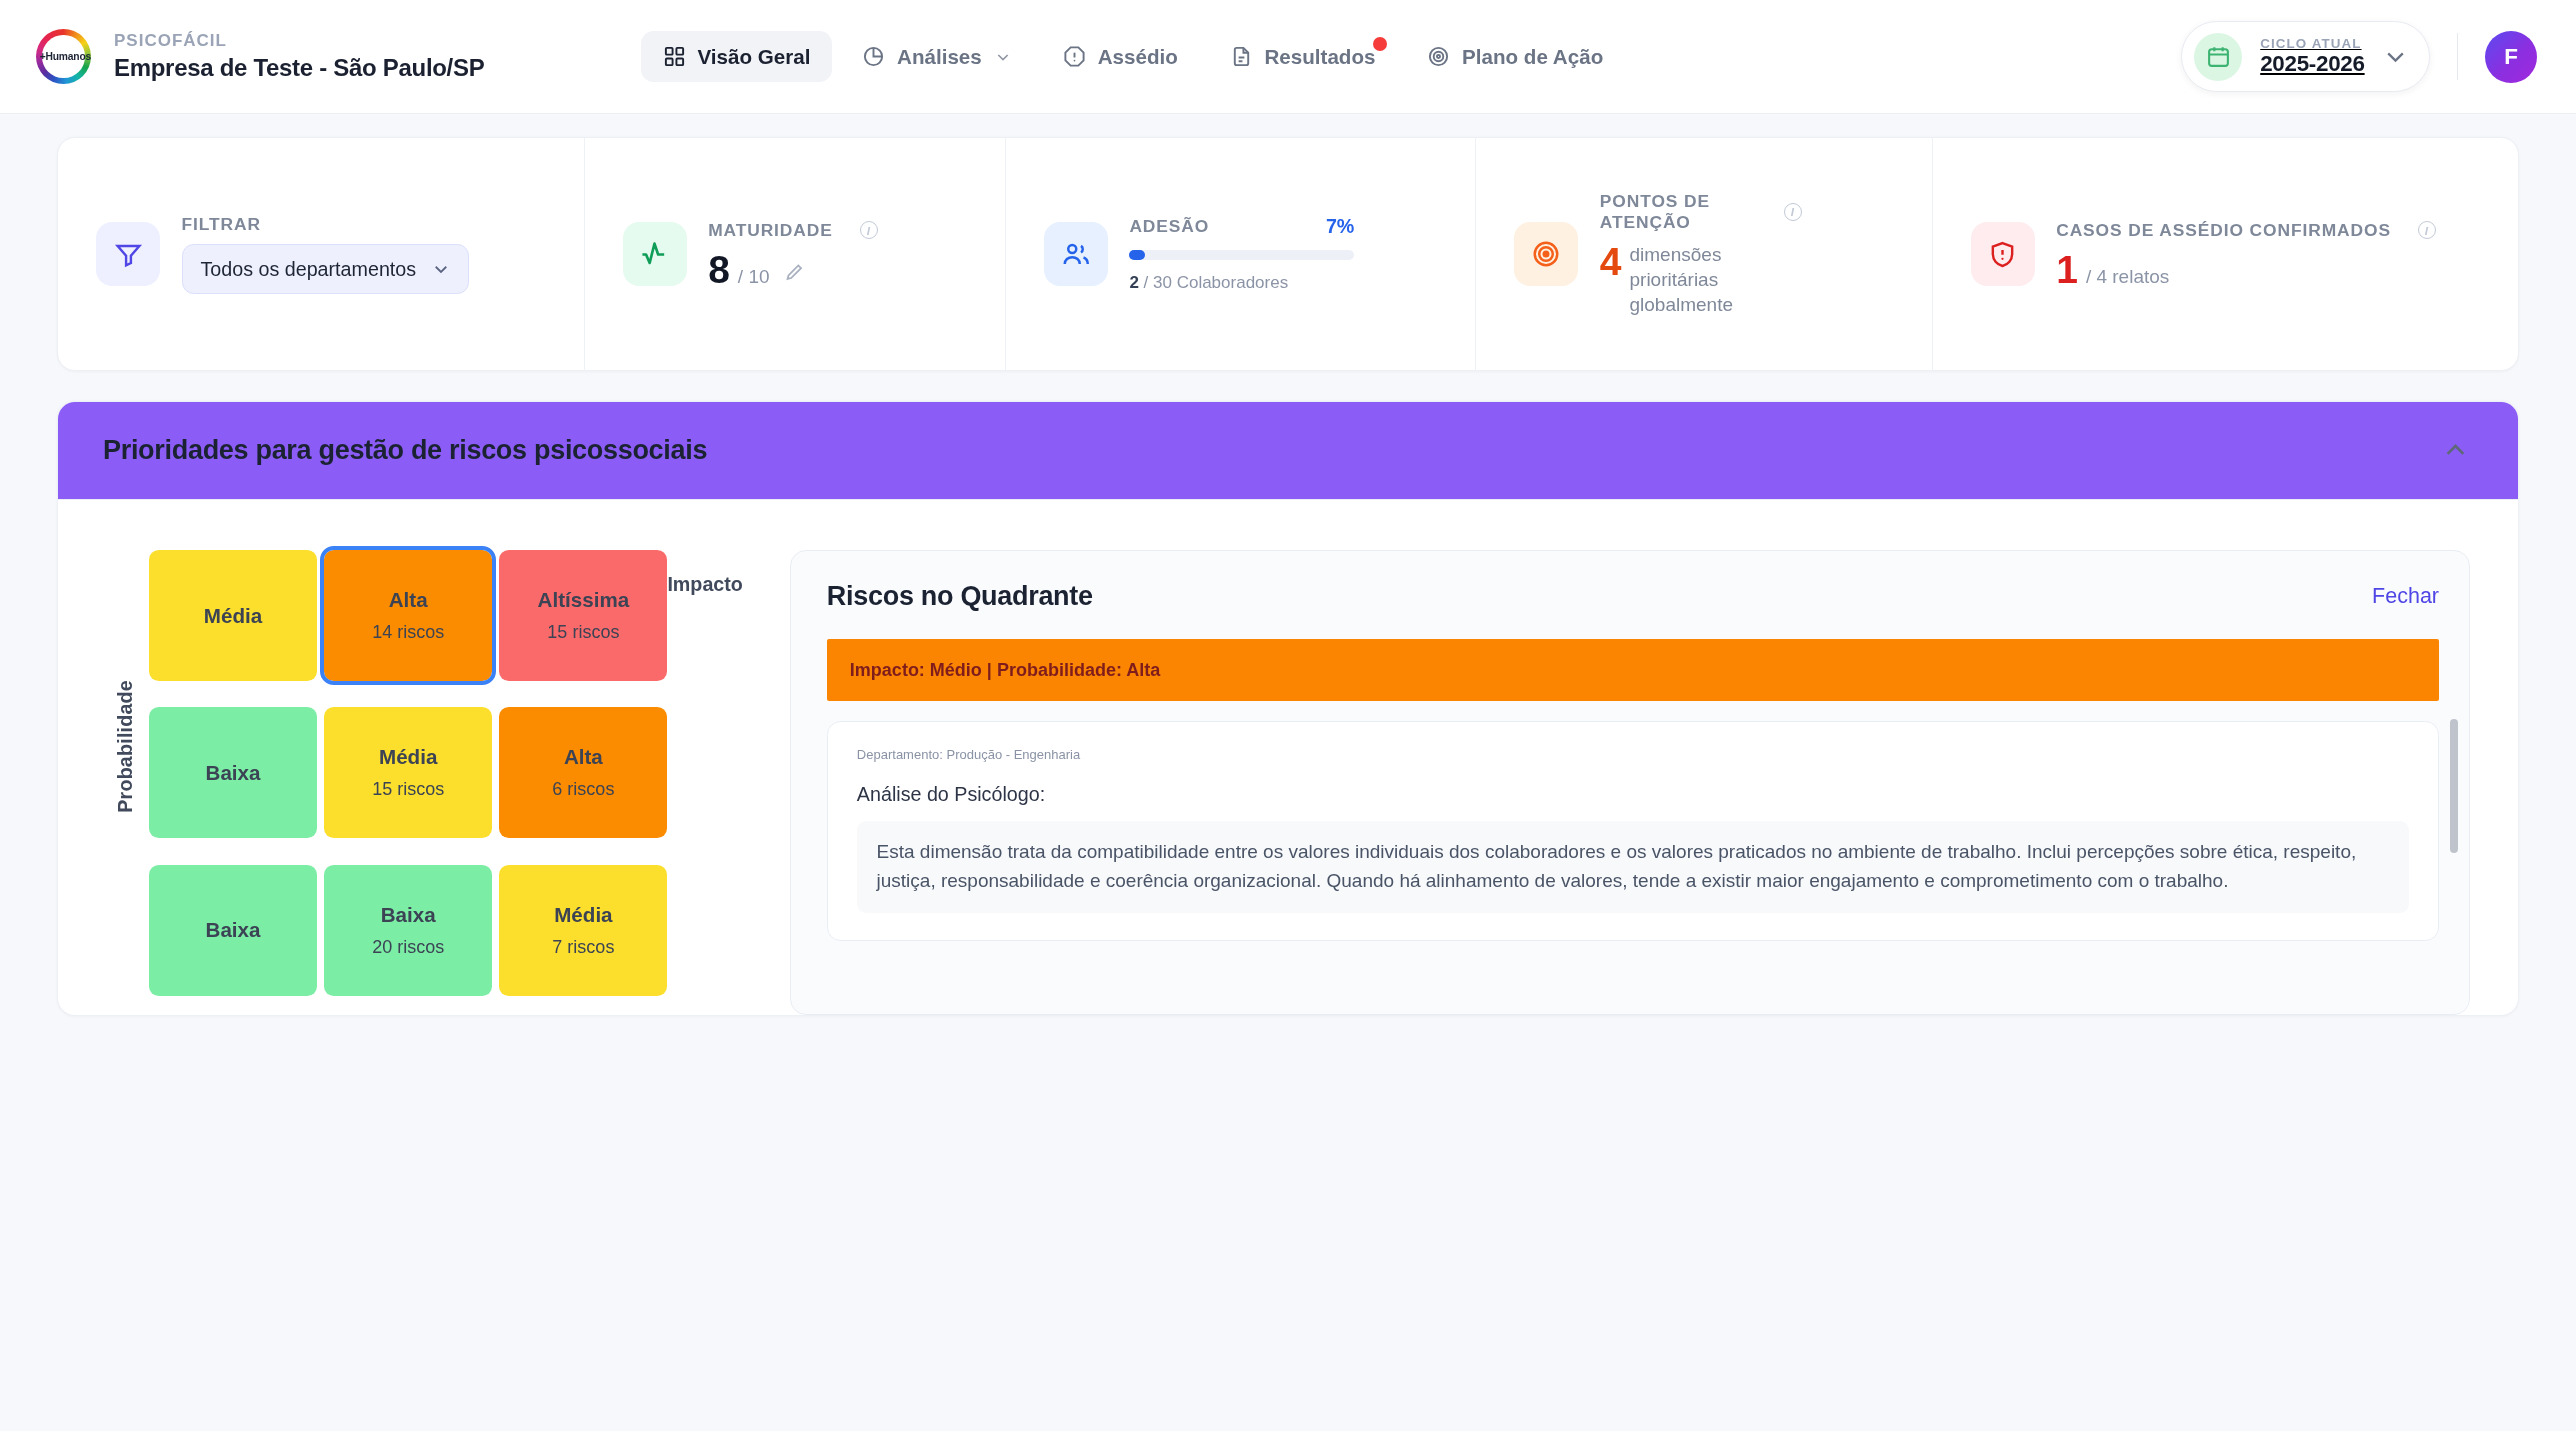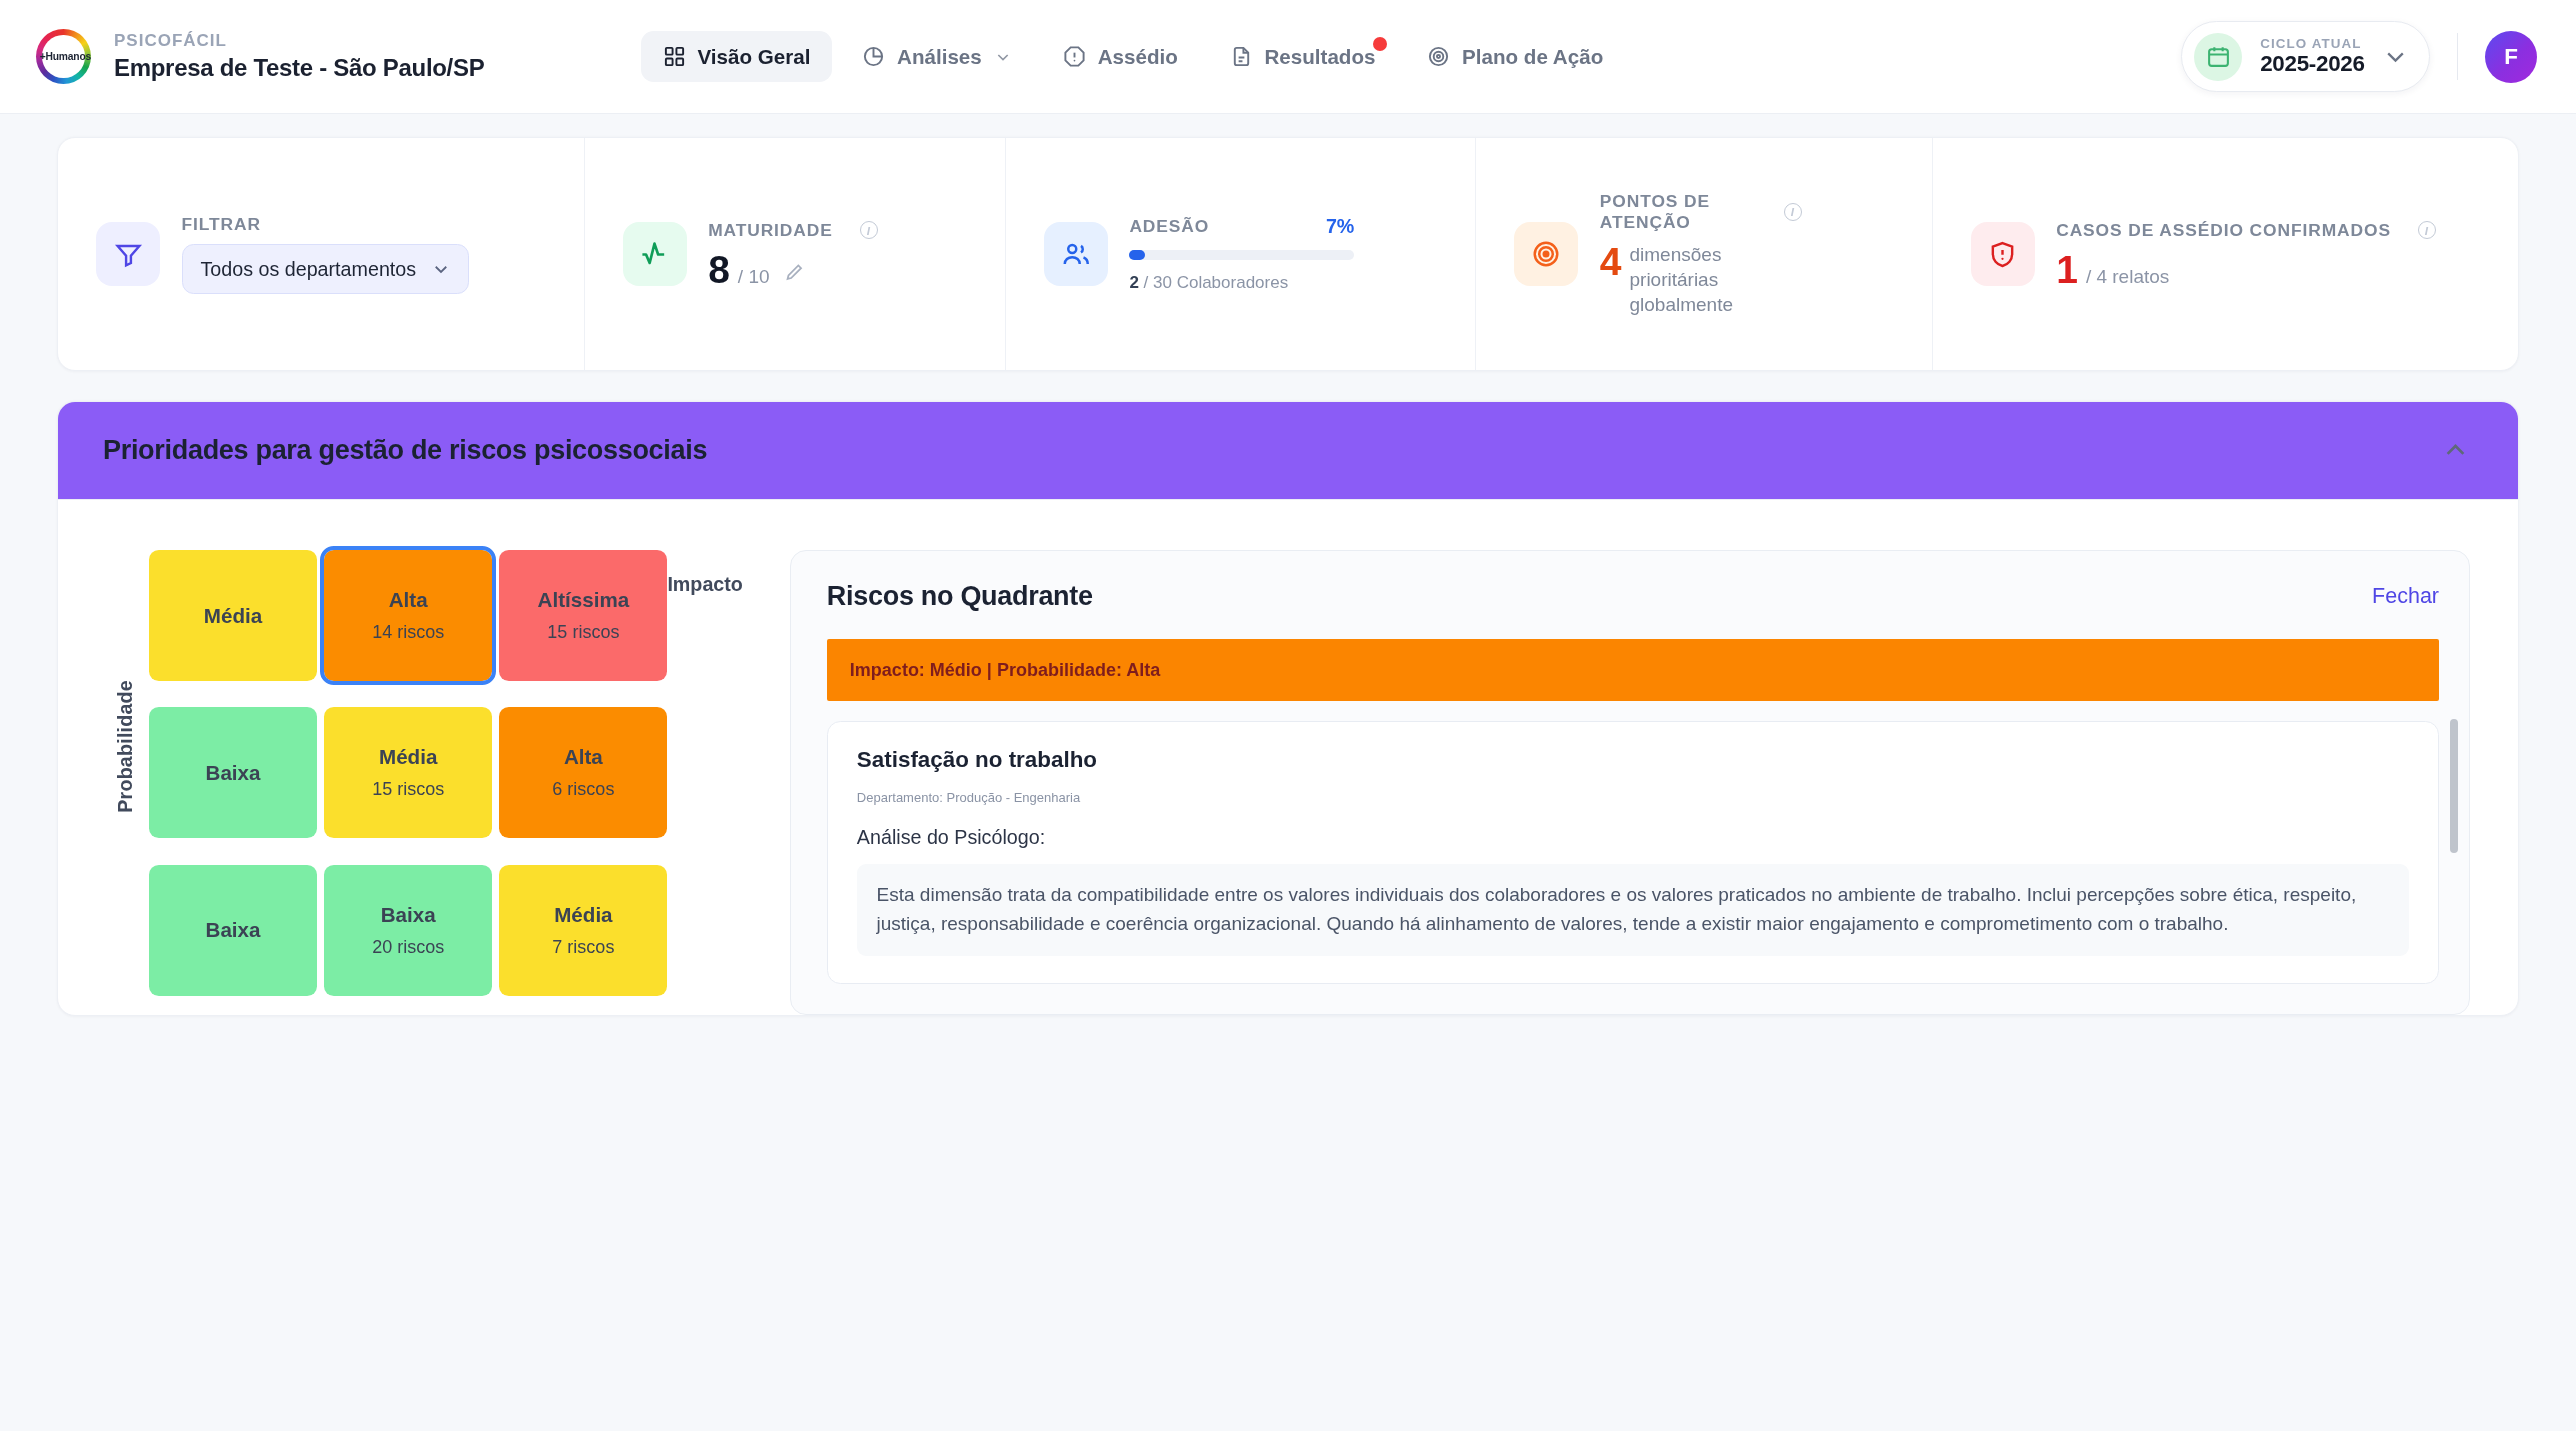--- a/index.html
+++ b/index.html
@@ -66,21 +66,21 @@
   .cycle {
     display: flex; align-items: center; gap: 18px;
     background: #fff; border: 0.9px solid #e8ebf1; border-radius: 39px;
     padding: 10.7px 21.5px 10.7px 12.5px; box-shadow: 0 1.8px 7.2px rgba(30,40,60,.06);
     cursor: pointer;
   }
   .cycle-ico-wrap {
     width: 48px; height: 48px; border-radius: 50%; background: #dcf6e4;
     display: flex; align-items: center; justify-content: center; flex: none;
   }
-  .cycle-txt { display: flex; flex-direction: column; gap: 0.9px; }
+  .cycle-txt { display: flex; flex-direction: column; gap: 0.9px; text-decoration: underline; }
   .cycle-label {
     font-size: 13.4px; font-weight: 700; color: #9aa4b6; letter-spacing: 1.1px;
   }
   .cycle-value { font-size: 22.4px; font-weight: 700; color: #151b28; letter-spacing: -0.3px; }
   .divider-v { width: 0.9px; height: 47px; background: #e6e9f0; }
   .avatar {
     width: 52px; height: 52px; border-radius: 50%;
     background: linear-gradient(135deg, #5b4bf0 0%, #8b2fe0 55%, #a129dd 100%);
     color: #fff; font-size: 22.4px; font-weight: 700;
     display: flex; align-items: center; justify-content: center; cursor: pointer;
@@ -489,21 +489,20 @@
 
       <div class="side">
         <div class="side-head">
           <div class="side-title">Riscos no Quadrante</div>
           <div class="side-close">Fechar</div>
         </div>
         <div class="quad-badge">Impacto: Médio |  Probabilidade: Alta</div>
 
         <div class="scroll-area" id="risk-list">
             <div class="risk-card">
-              <div class="risk-name">Satisfação no trabalho</div>
               <div class="risk-dept">Departamento: Produção - Engenharia</div>
               <div class="risk-anl-label">Análise do Psicólogo:</div>
               <div class="risk-anl-box">Esta dimensão trata da compatibilidade entre os valores individuais dos colaboradores e os valores praticados no ambiente de trabalho. Inclui percepções sobre ética, respeito, justiça, responsabilidade e coerência organizacional. Quando há alinhamento de valores, tende a existir maior engajamento e comprometimento com o trabalho.</div>
             </div>
           </div>
         <div class="scrollbar"></div>
       </div>
     </div>
   </div>
 </div>

